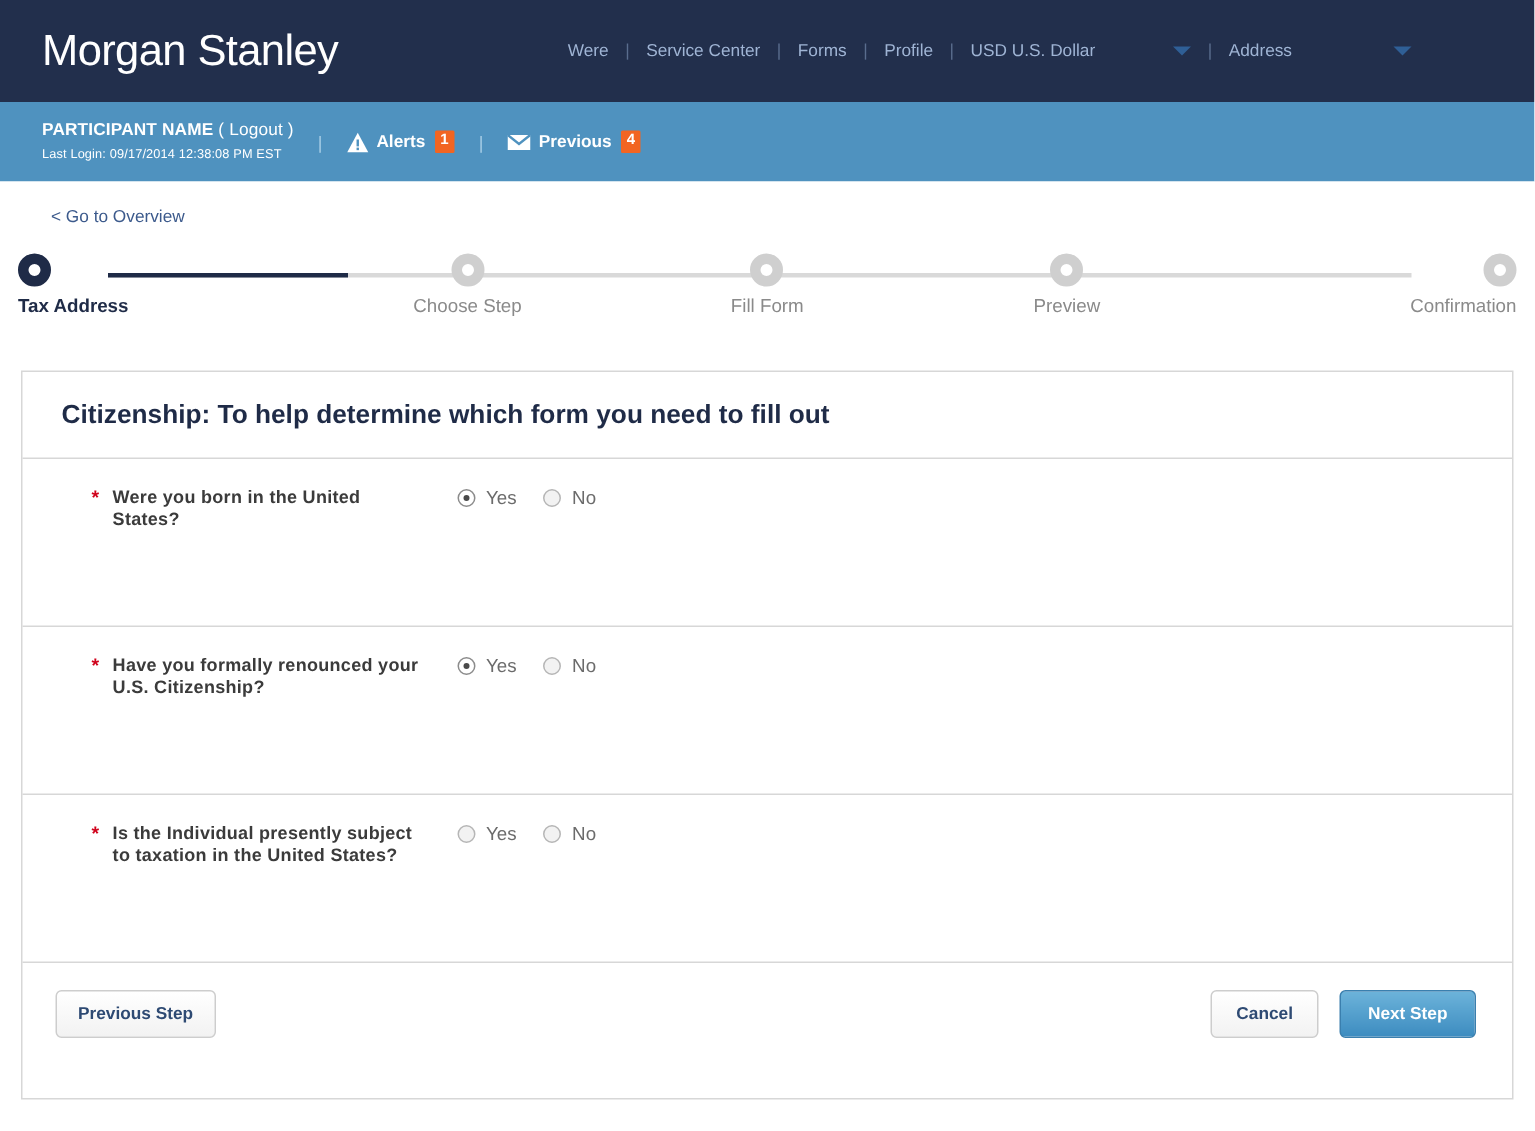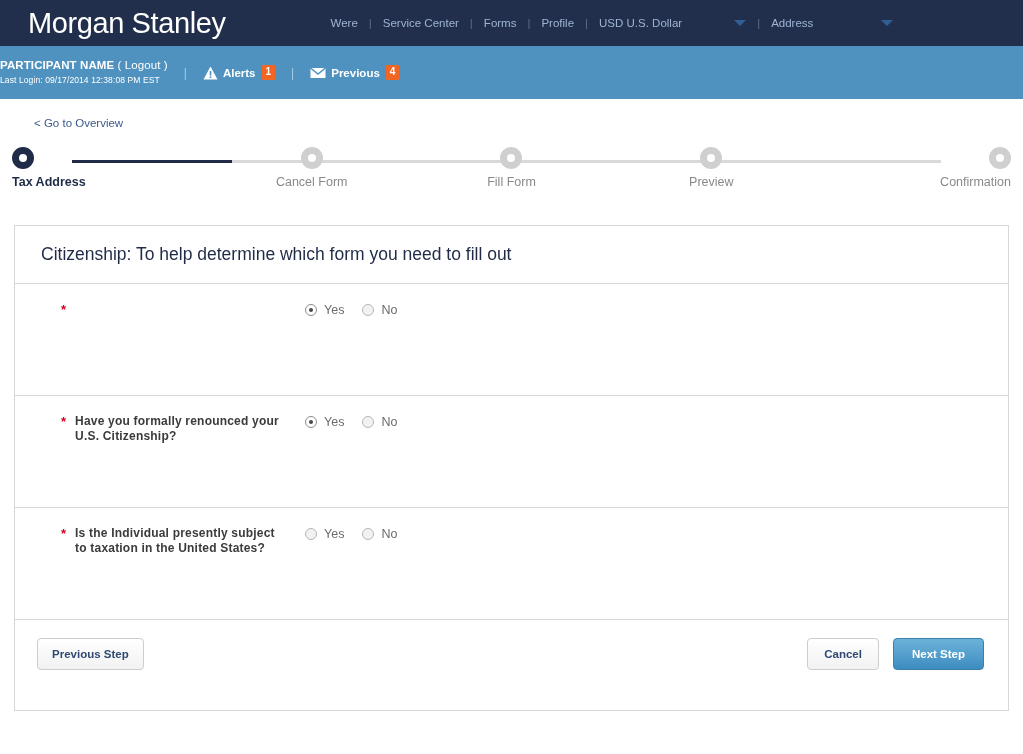--- a/index.html
+++ b/index.html
@@ -6,26 +6,27 @@
   html, body {
     margin: 0; padding: 0;
     width: 1023px; height: 754px;
     background: #ffffff;
     font-family: "Liberation Sans", sans-serif;
     overflow: hidden;
   }
 
   
   .topbar {
-    height: 46px;
+    height: 68px;
     background: #222f4c;
     display: flex;
     align-items: center;
     padding: 0 0 0 28px;
     position: relative;
+    gap: 48px;
   }
   .brand {
     color: #ffffff;
     font-size: 29px;
     letter-spacing: -0.4px;
     font-weight: 400;
     white-space: nowrap;
   }
   .topnav {
     display: flex;
@@ -62,20 +63,21 @@
     margin-left: 52px;
   }
   .caret.lang { margin-left: 68px; }
 
   
   .userbar {
     height: 53px;
     background: #4f92bf;
     display: flex;
     align-items: center;
+    padding-left: 28px;
     color: #ffffff;
   }
   .pname {
     font-size: 11.5px;
     font-weight: bold;
     line-height: 13px;
     letter-spacing: 0.1px;
   }
   .pname .logout { font-weight: normal; }
   .plast {
@@ -180,21 +182,21 @@
     margin: 16px 2px 0 2px;
     border: 1px solid #d7d7d7;
     background: #ffffff;
   }
   .panel-header {
     padding: 18px 0 18px 26px;
     border-bottom: 1px solid #d7d7d7;
   }
   .panel-title {
     font-size: 17.5px;
-    font-weight: normal;
+    font-weight: bold;
     color: #1f2b47;
   }
   .qrow {
     display: flex;
     align-items: flex-start;
     padding: 18px 0 0 0;
     border-bottom: 1px solid #d7d7d7;
     min-height: 112px;
   }
   .qrow:last-of-type { border-bottom: 1px solid #d7d7d7; }
@@ -352,21 +354,21 @@
   <div class="stepper">
     <div class="track"></div>
     <div class="track-done"></div>
     <div class="steps">
       <div class="step done">
         <span class="dot"></span>
         <span class="steplabel">Tax Address</span>
       </div>
       <div class="step">
         <span class="dot"></span>
-        <span class="steplabel">Cancel Form</span>
+        <span class="steplabel">Choose Step</span>
       </div>
       <div class="step">
         <span class="dot"></span>
         <span class="steplabel">Fill Form</span>
       </div>
       <div class="step">
         <span class="dot"></span>
         <span class="steplabel">Preview</span>
       </div>
       <div class="step">
@@ -378,20 +380,21 @@
 
   <div class="panel">
 
     <div class="panel-header">
       <span class="panel-title">Citizenship: To help determine which form you need to fill out</span>
     </div>
 
     <div class="qrow">
       <div class="qlabelcell">
         <span class="req">*</span>
+        <span class="qtext">Were you born in the United States?</span>
       </div>
       <div class="qcontrols">
         <label class="radio-opt">
           <span class="radio checked"></span>
           <span class="radio-label">Yes</span>
         </label>
         <label class="radio-opt">
           <span class="radio"></span>
           <span class="radio-label">No</span>
         </label>

